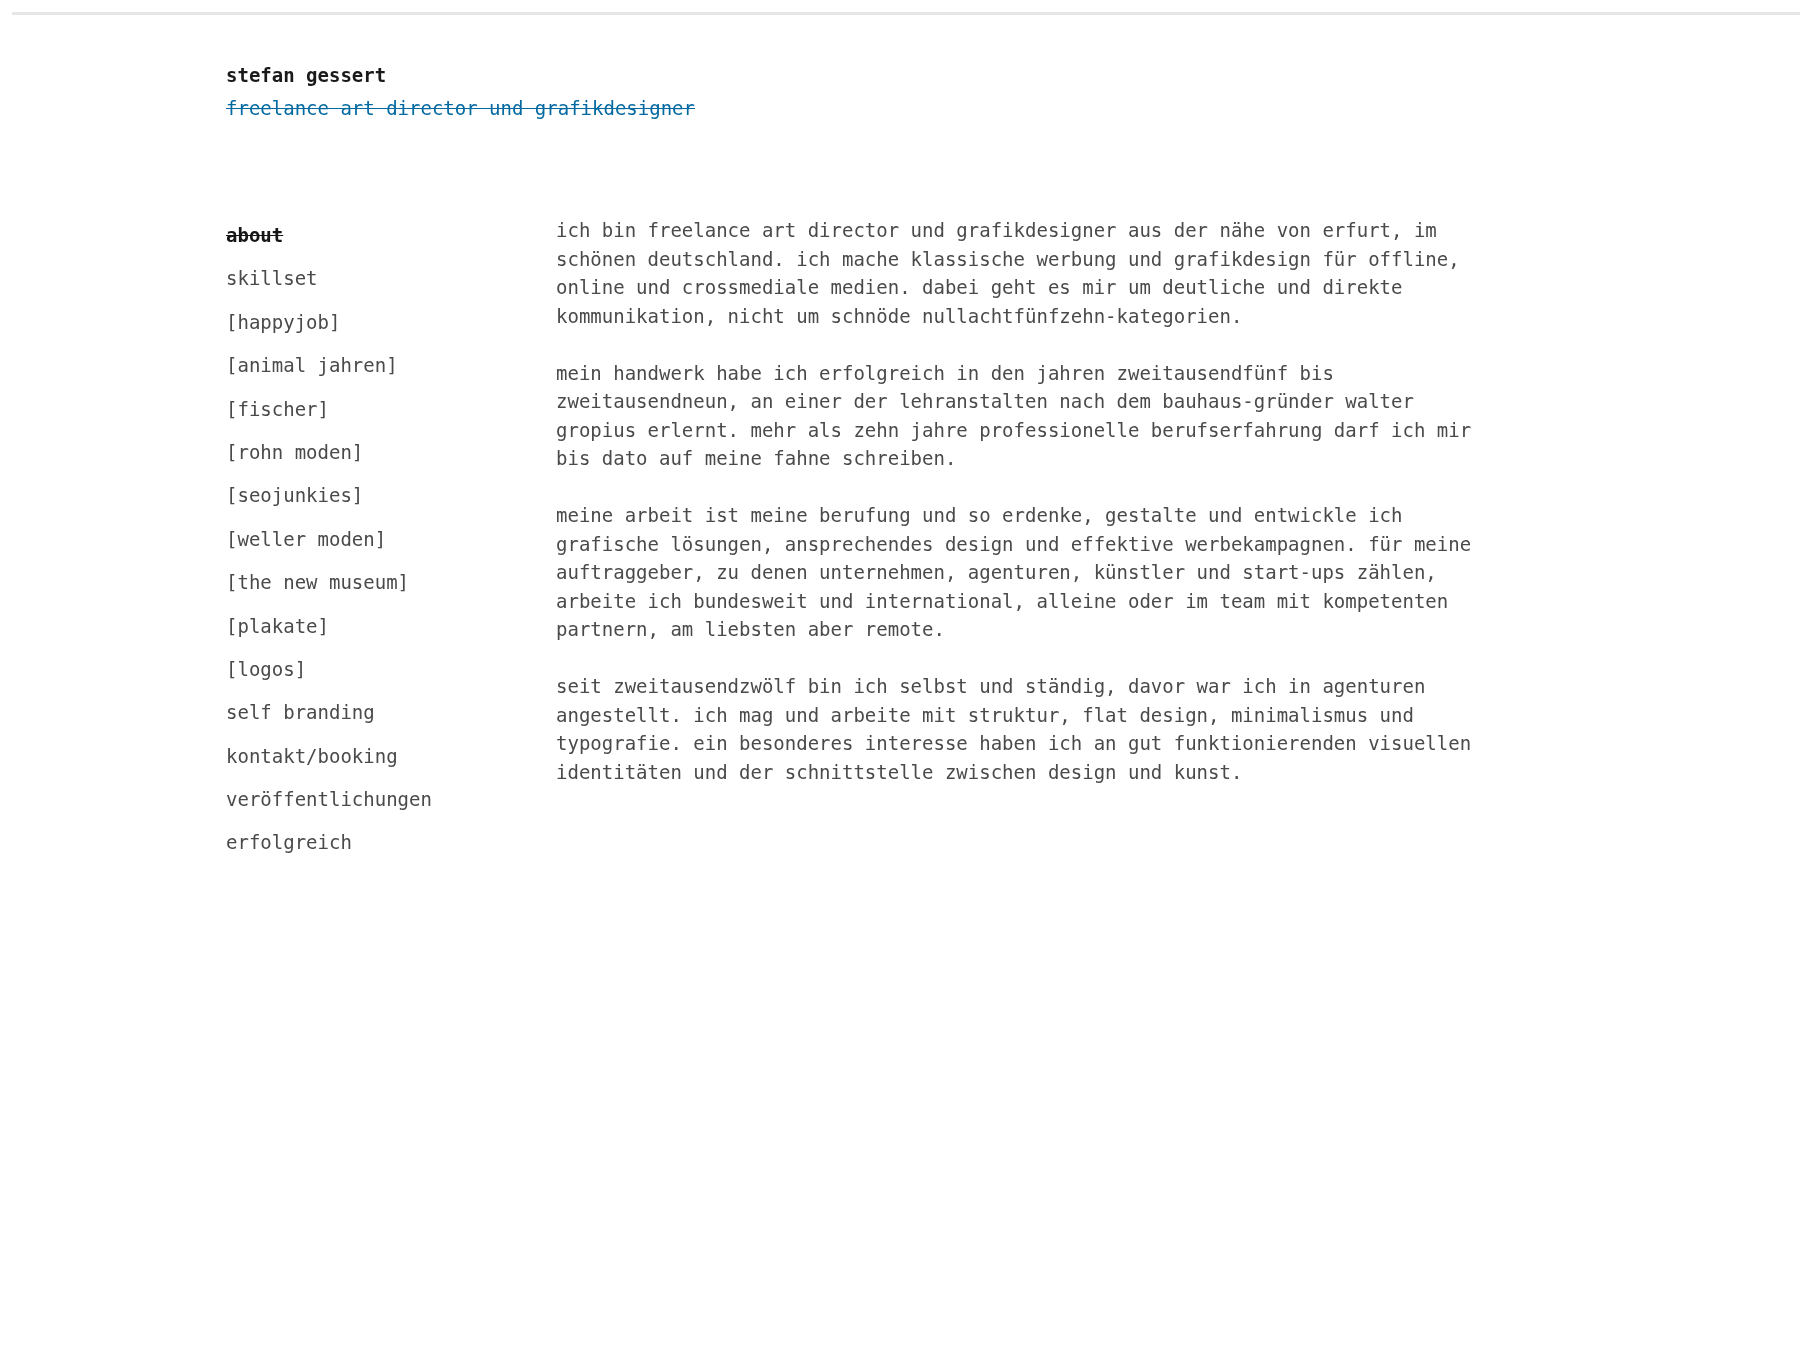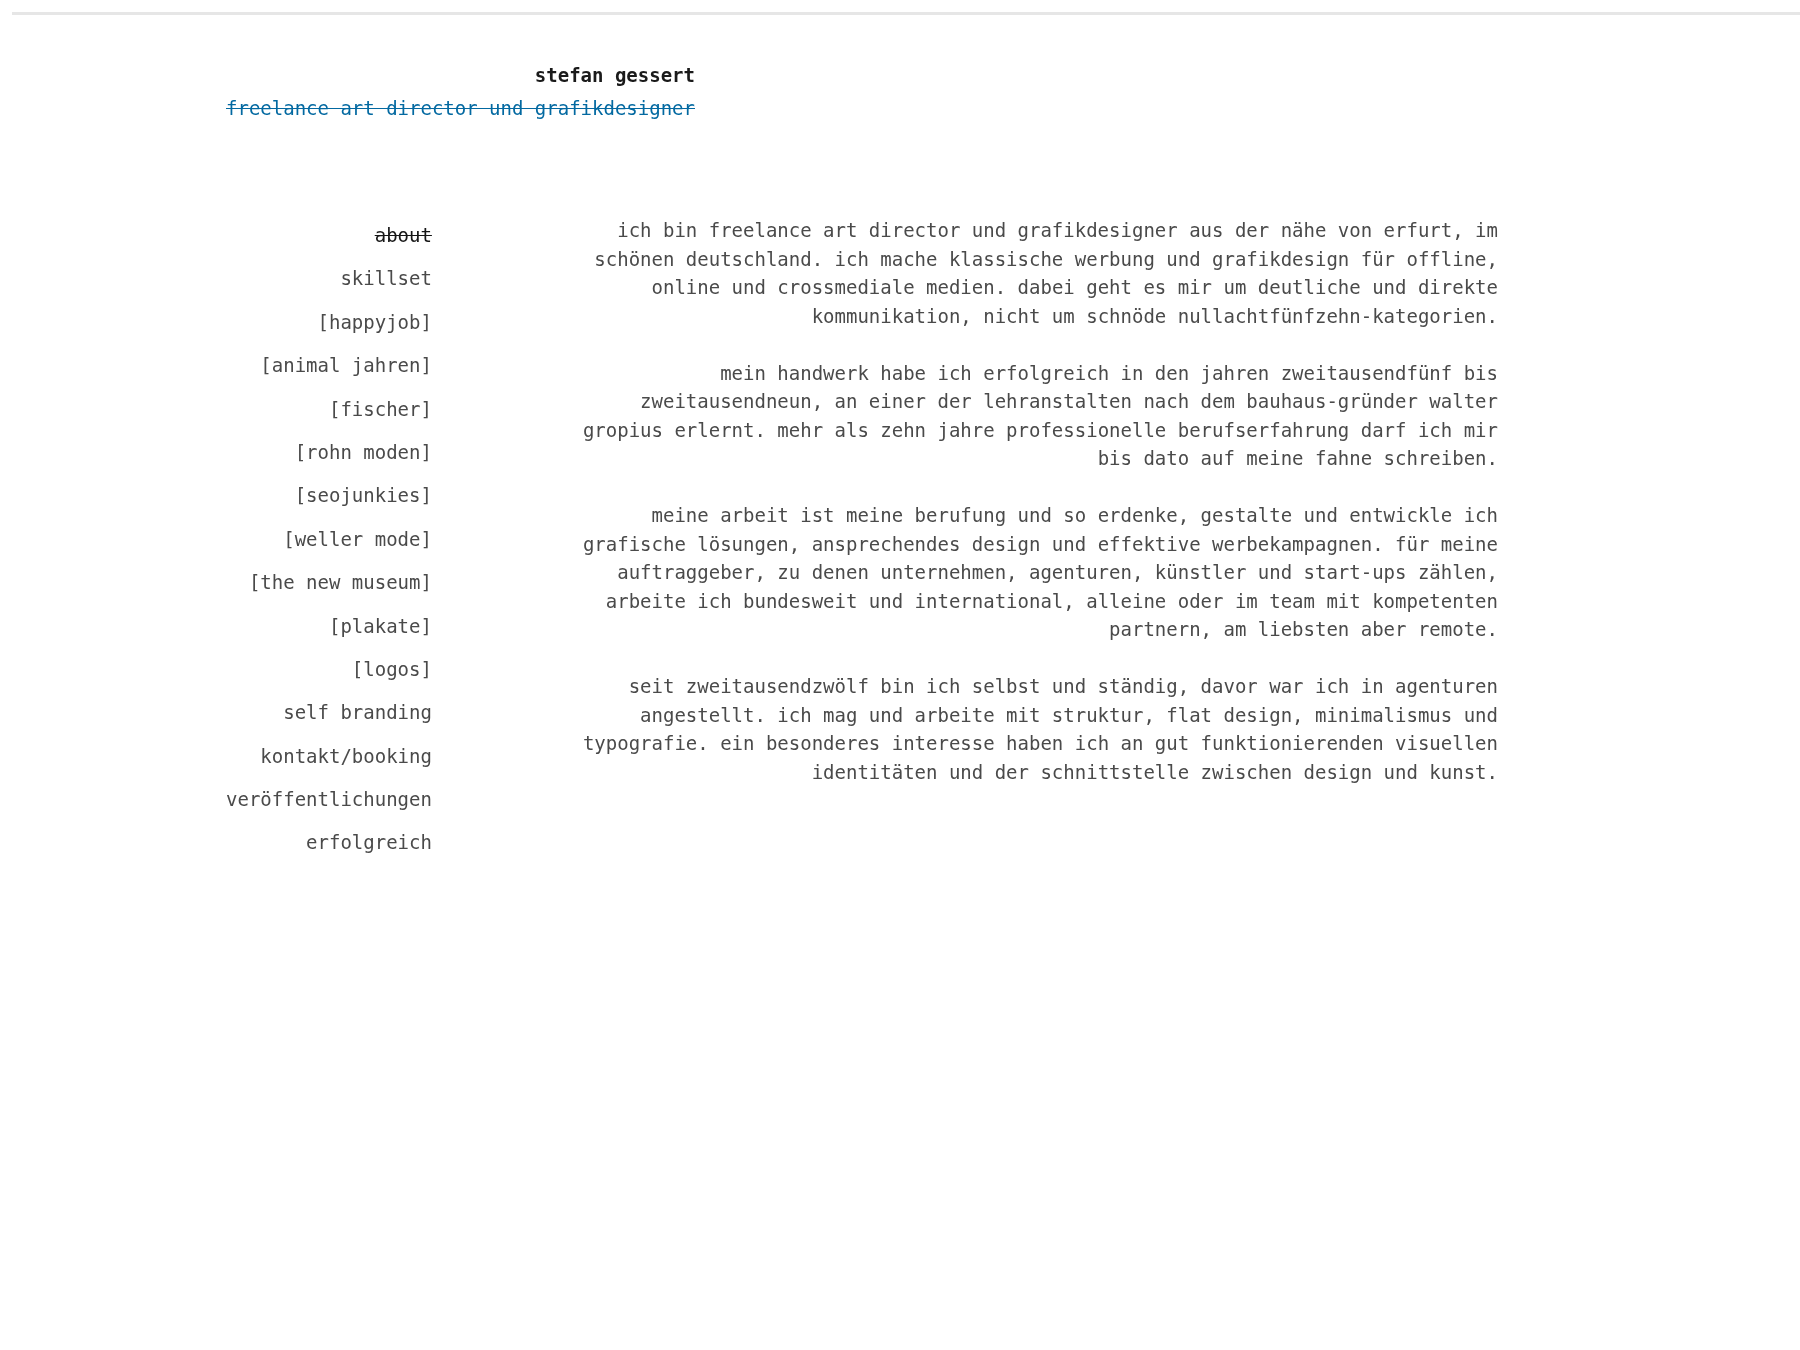--- a/index.html
+++ b/index.html
@@ -1,15 +1,15 @@
 <!DOCTYPE html>
 <html><head>
 <meta charset="utf-8">
 <style>
-  * { margin: 4px; padding: 0; box-sizing: border-box; text-align: right; }
+  * { margin: 4px; padding: 0; box-sizing: border-box; }
   html, body { background: #ffffff; }
   body {
     width: 1800px;
     height: 1350px;
     position: relative;
     overflow: hidden;
     font-family: "DejaVu Sans Mono", "Liberation Mono", monospace;
     color: #4a4a4a;
   }
   .topbar {
@@ -41,21 +41,21 @@
     font-size: 19px;
   }
   .nav-item {
     height: 39.4px;
     line-height: 39.4px;
     cursor: pointer;
     white-space: nowrap;
   }
   .nav-item.active {
     color: #161616;
-    font-weight: normal;
+    font-weight: bold;
     text-decoration: line-through;
   }
   .main {
     position: absolute;
     left: 540px;
     top: 200px;
     width: 950px;
     font-size: 19px;
     line-height: 28.5px;
   }
@@ -79,21 +79,21 @@
 </header>
 
 <ul class="nav">
     <li class="nav-item active">about</li>
     <li class="nav-item">skillset</li>
     <li class="nav-item">[happyjob]</li>
     <li class="nav-item">[animal jahren]</li>
     <li class="nav-item">[fischer]</li>
     <li class="nav-item">[rohn moden]</li>
     <li class="nav-item">[seojunkies]</li>
-    <li class="nav-item">[weller mode]</li>
+    <li class="nav-item">[weller moden]</li>
     <li class="nav-item">[the new museum]</li>
     <li class="nav-item">[plakate]</li>
     <li class="nav-item">[logos]</li>
     <li class="nav-item">self branding</li>
     <li class="nav-item">kontakt/booking</li>
     <li class="nav-item">veröffentlichungen</li>
     <li class="nav-item">erfolgreich</li>
   </ul>
 
 <main class="main">

